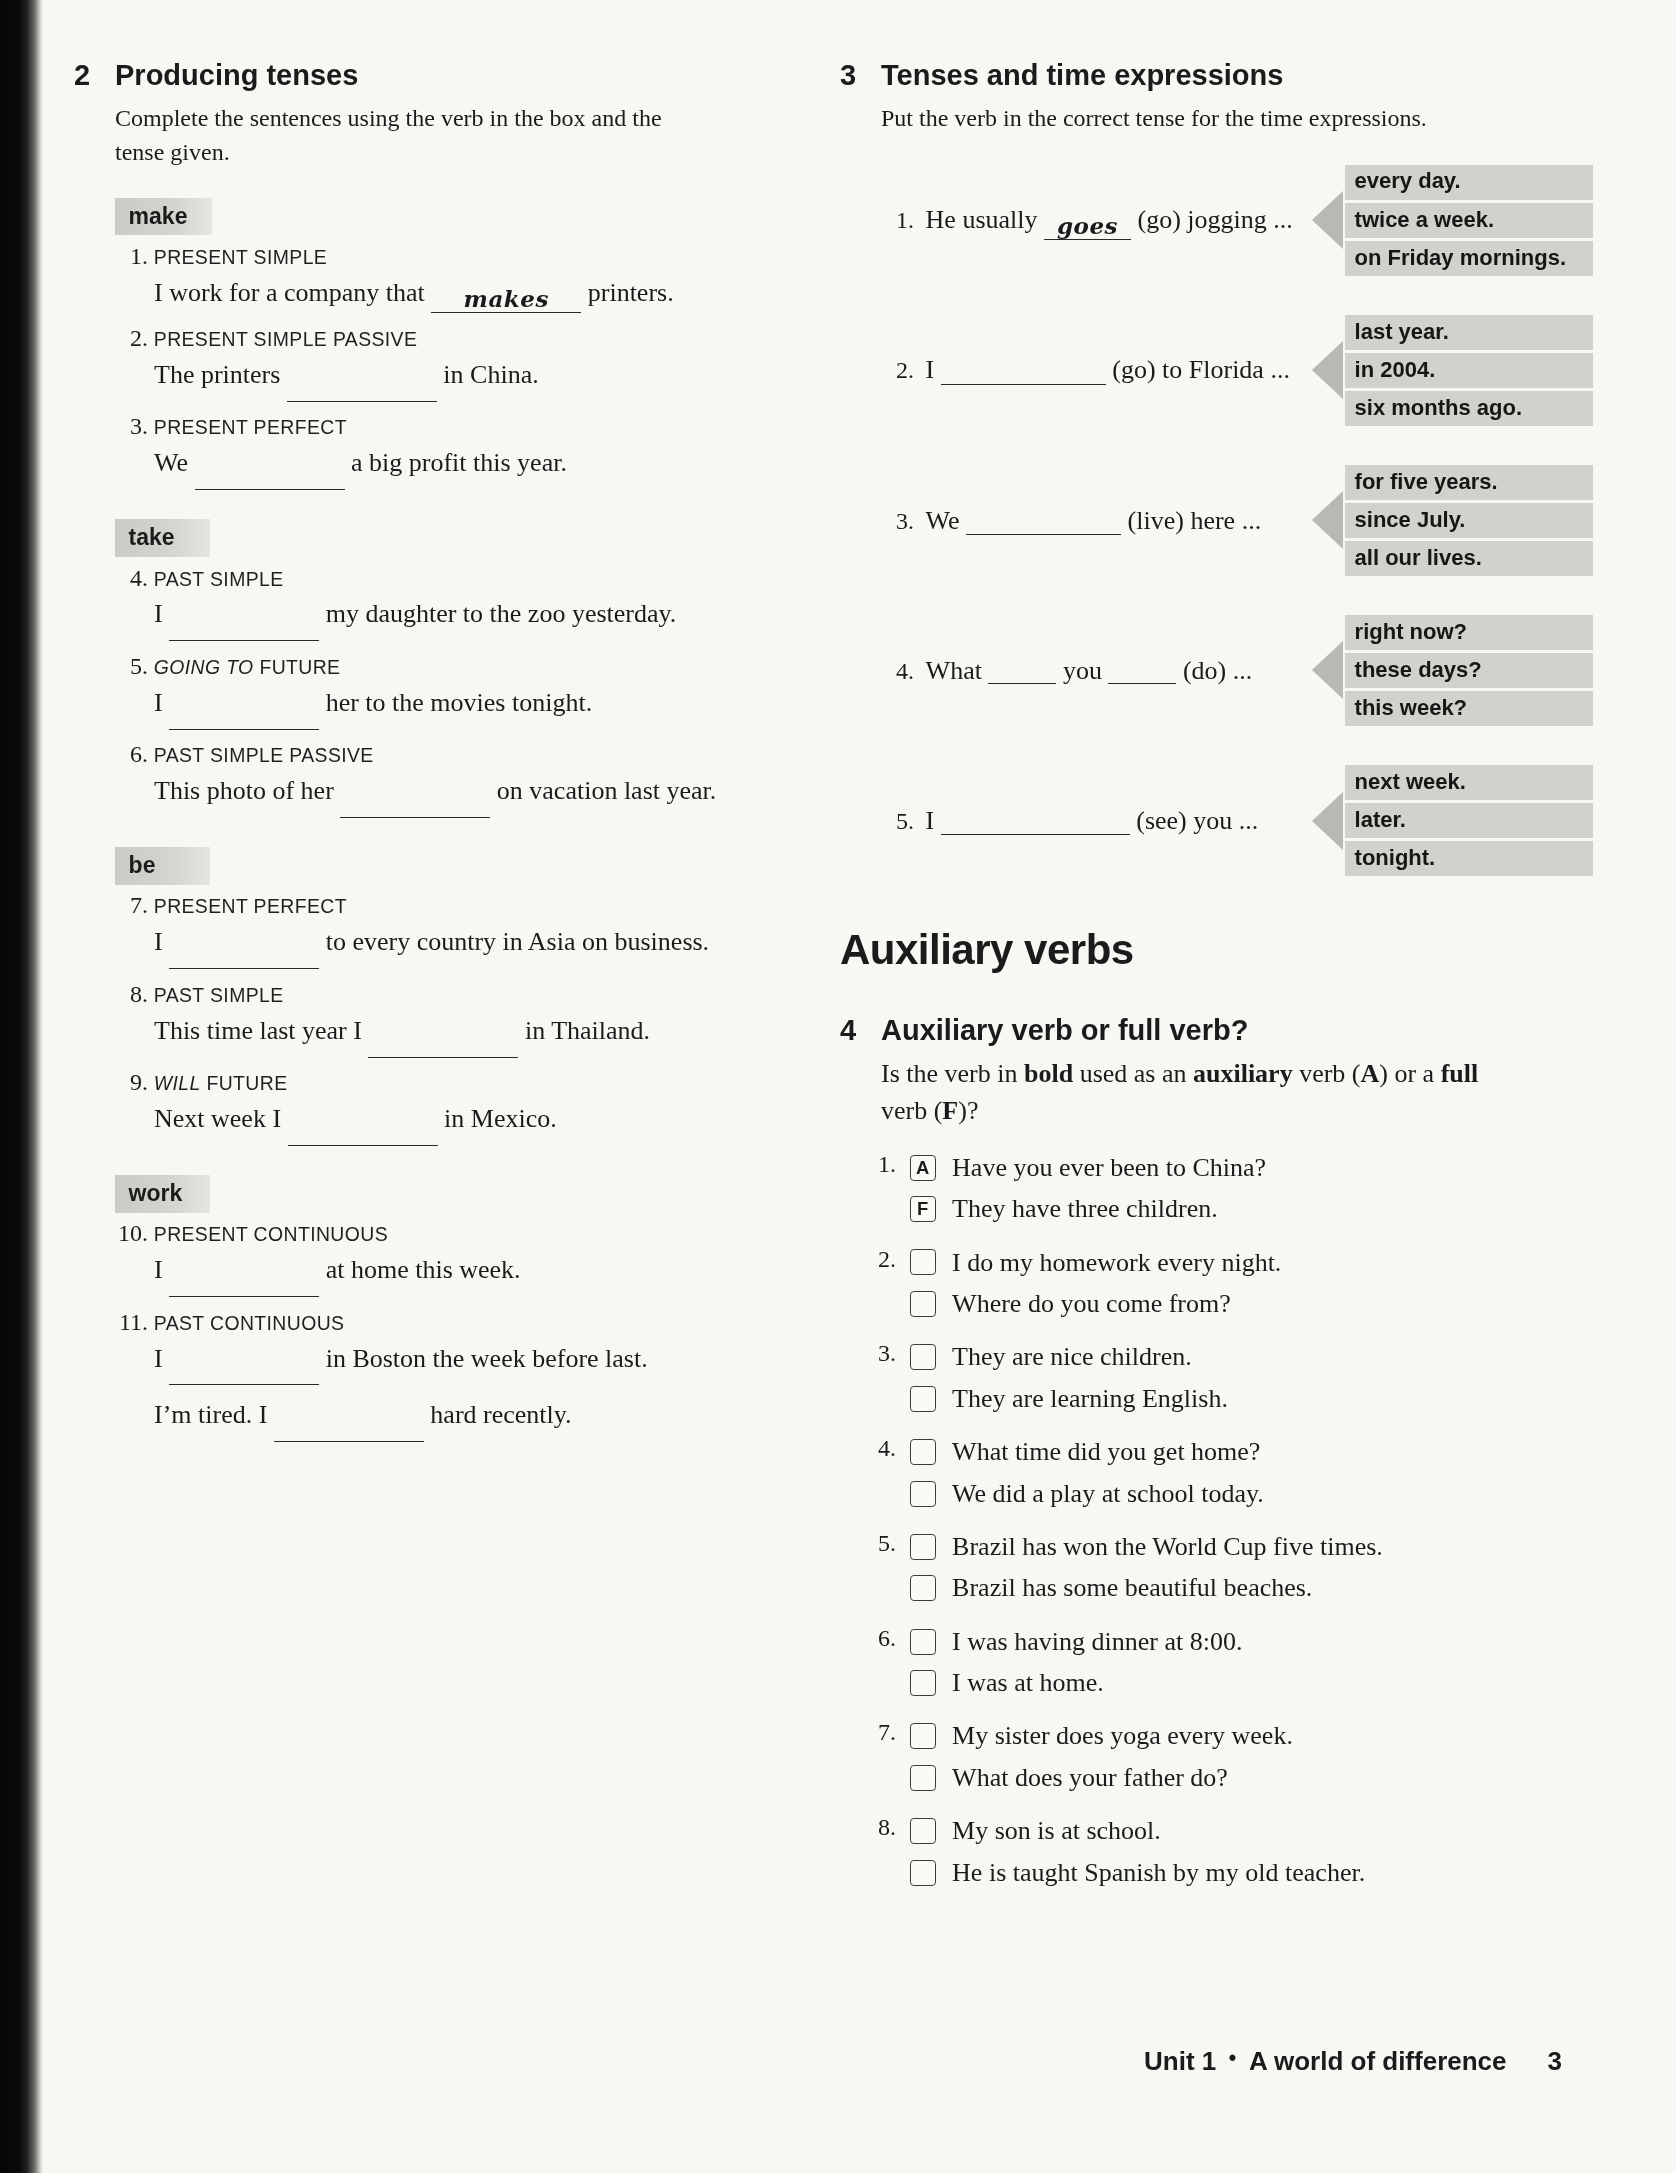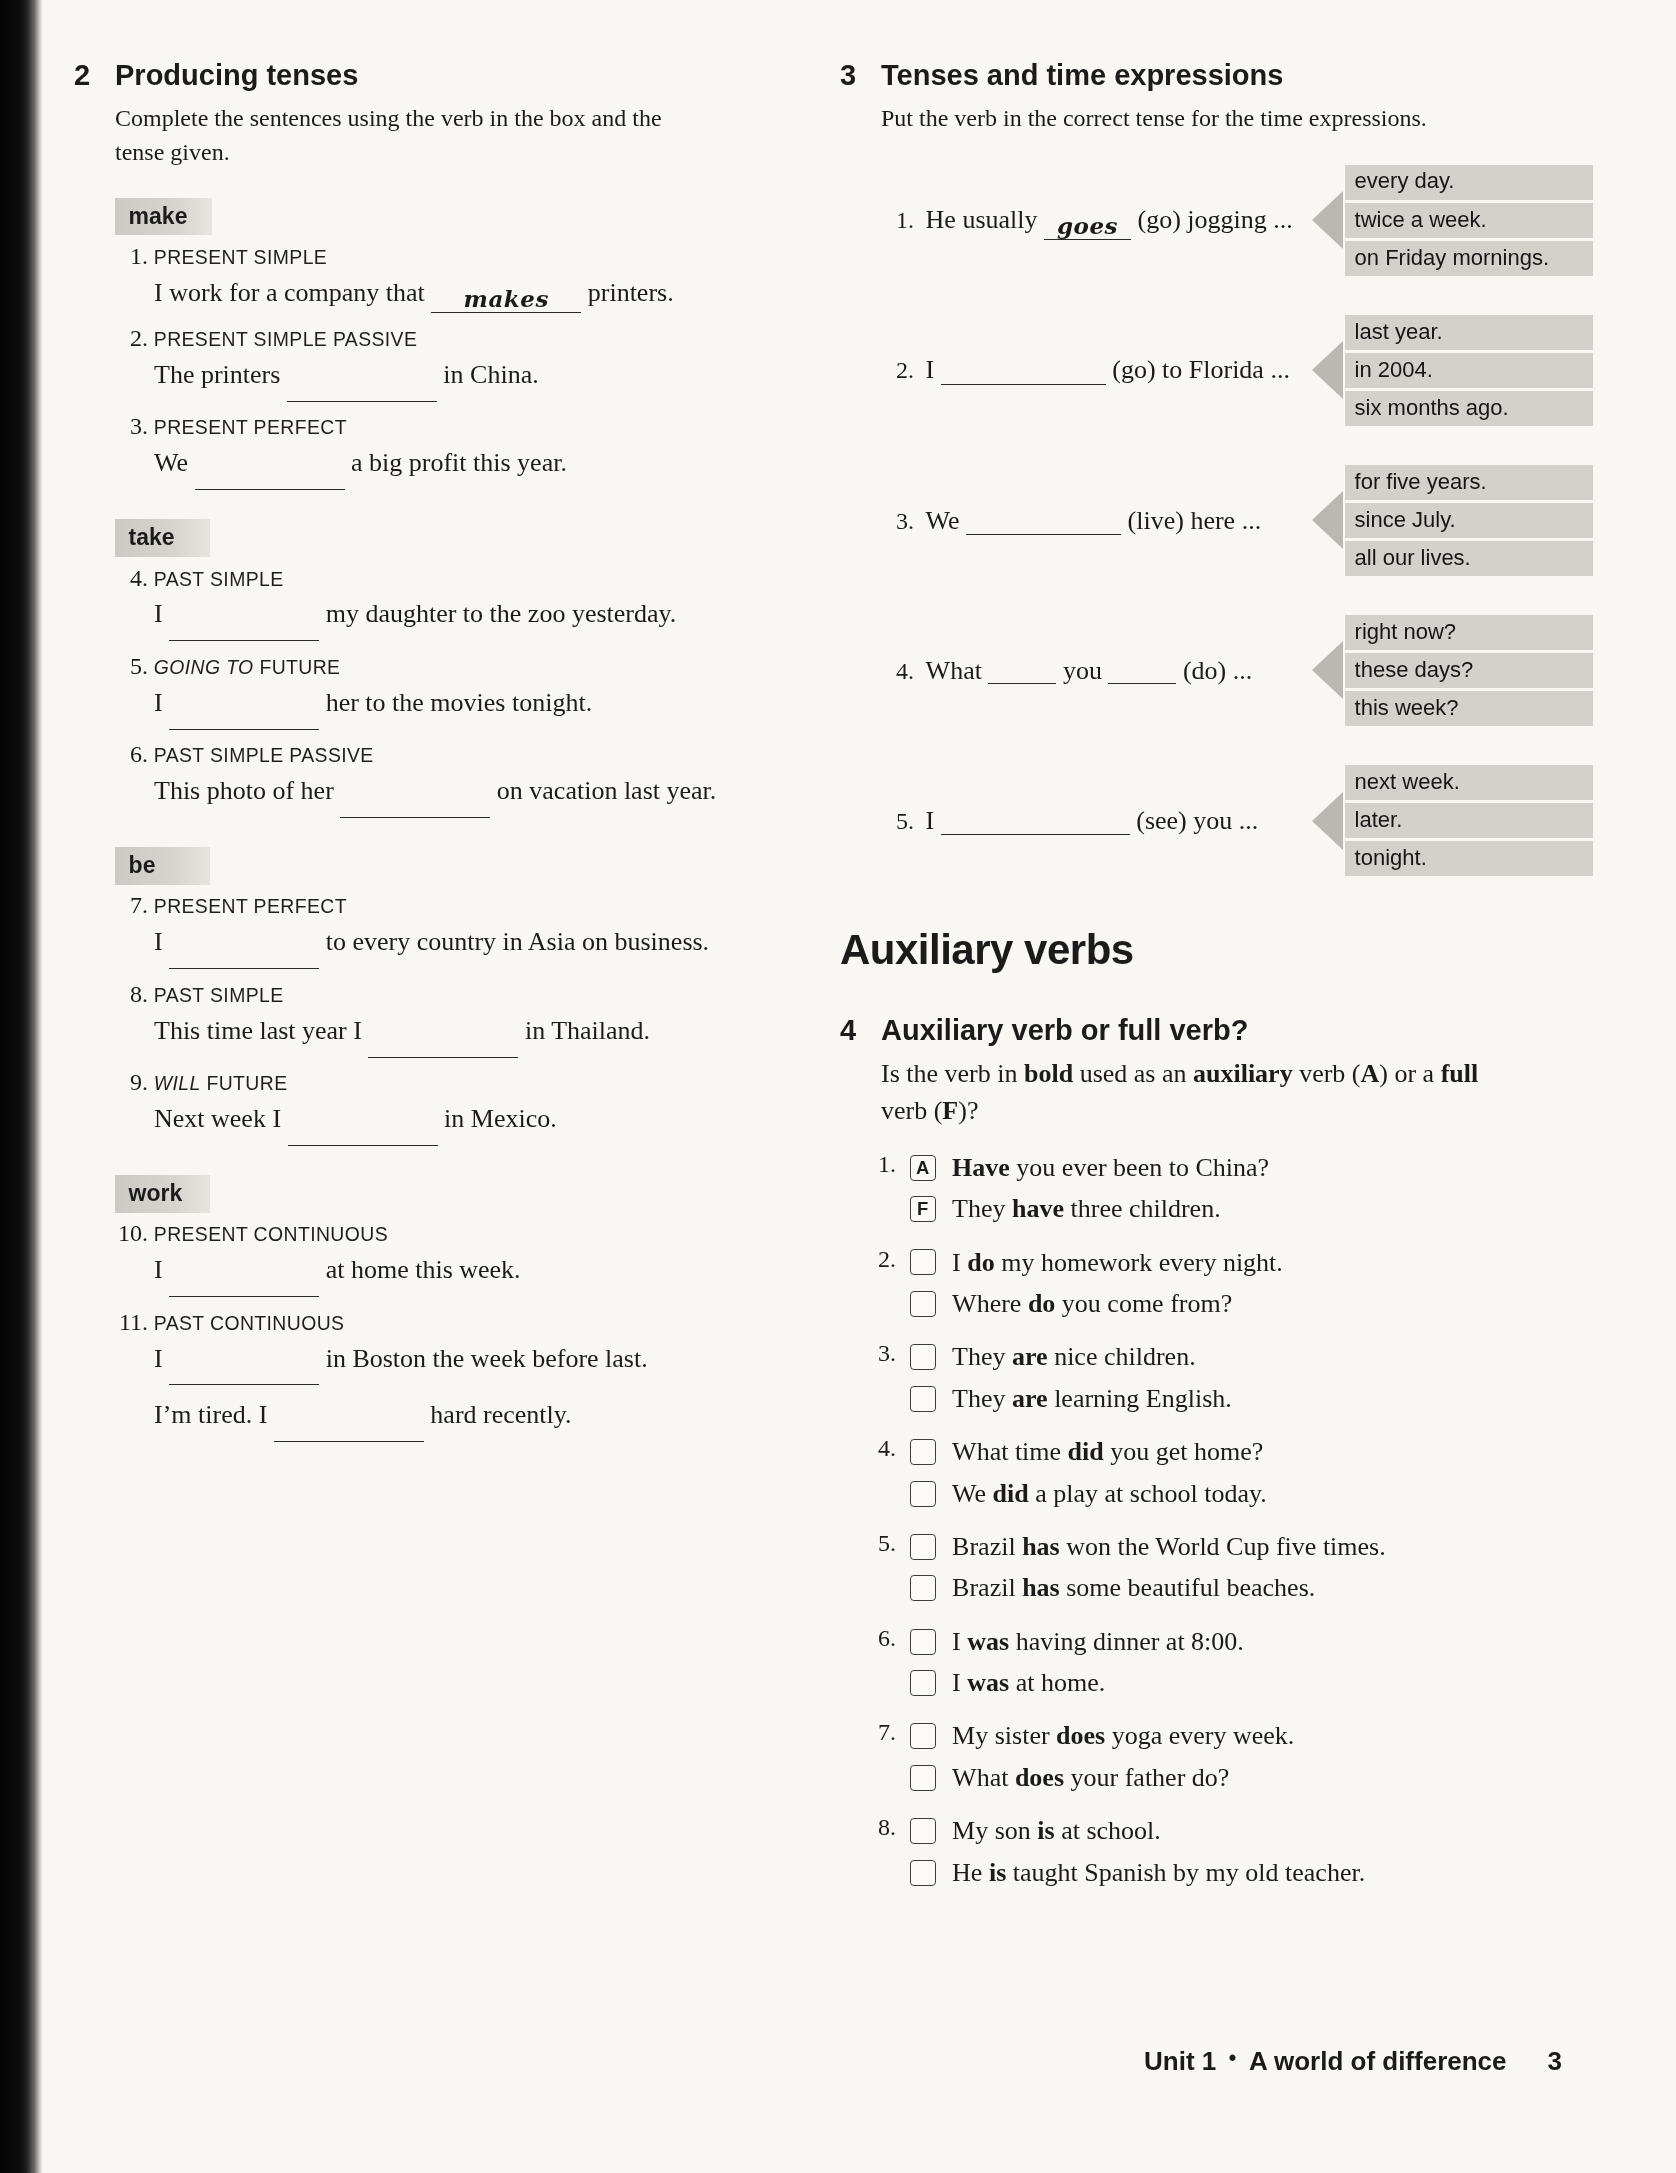--- a/index.html
+++ b/index.html
@@ -44,37 +44,37 @@
   .item3{display:flex;align-items:center;margin:0 0 33px 39px}
   .i3-left{flex:none;width:433px;display:flex;align-items:baseline;font-size:26px;line-height:1.45}
   .i3-sent{margin-left:5.8px}
   .blank3{display:inline-flex;align-items:flex-end;justify-content:center;height:25px;
     border-bottom:1.9px solid #2a2a2a;vertical-align:-5.8px}
   .w90{width:87px}.w170{width:165px}.w160{width:155px}.w195{width:189px}.w70{width:68px}
   .i3-right{display:flex;align-items:center;width:281px;flex:none}
   .arrow{width:0;height:0;border-top:29px solid transparent;border-bottom:29px solid transparent;
     border-right:31px solid #b9b8b2;flex:none}
   .opts{flex:1;margin-left:1.9px}
-  .opt{background:#d2d1cb;font-family:"Liberation Sans",sans-serif;font-weight:400;font-size:22px;
+  .opt{background:#d2d1cb;font-family:"Liberation Sans",sans-serif;font-weight:700;font-size:22px;
     line-height:1.2;padding:3.9px 9.7px 4.9px;margin:2.9px 0;color:#161616}
 
   .aux-head{margin-top:47px;font-family:"Liberation Sans",sans-serif;font-weight:700;
     font-size:42px;letter-spacing:-0.5px}
   .sec4{margin-top:39px}
 
   .items4{margin-top:21.3px}
   .item4{display:flex;margin:0 0 11.6px 23px}
   .item4 .inum{width:33px}
   .pairs{margin-left:7.8px}
   .pline{display:flex;align-items:center;margin-bottom:7.8px}
   .cbox{width:26px;height:26px;border:1.9px solid #3c3c3c;border-radius:3.9px;flex:none;margin-right:16.5px;
     display:flex;align-items:center;justify-content:center;background:#fbfaf7;
     font-family:"Liberation Sans",sans-serif;font-weight:700;font-size:18.4px}
   .sent4{font-size:26px;line-height:1.3}
-  .sent4 b{font-weight:700}
+  .sent4 b{font-weight:400}
 
   .footer{position:absolute;right:115px;bottom:97px;display:flex;align-items:flex-start;
     font-family:"Liberation Sans",sans-serif;font-weight:700;font-size:26px}
   .footer .bullet{margin:0 12.6px;font-size:21.3px}
   .footer .pagenum{margin-left:41px}
 </style>
 </head>
 <body>
 
 <div class="binding"></div>

